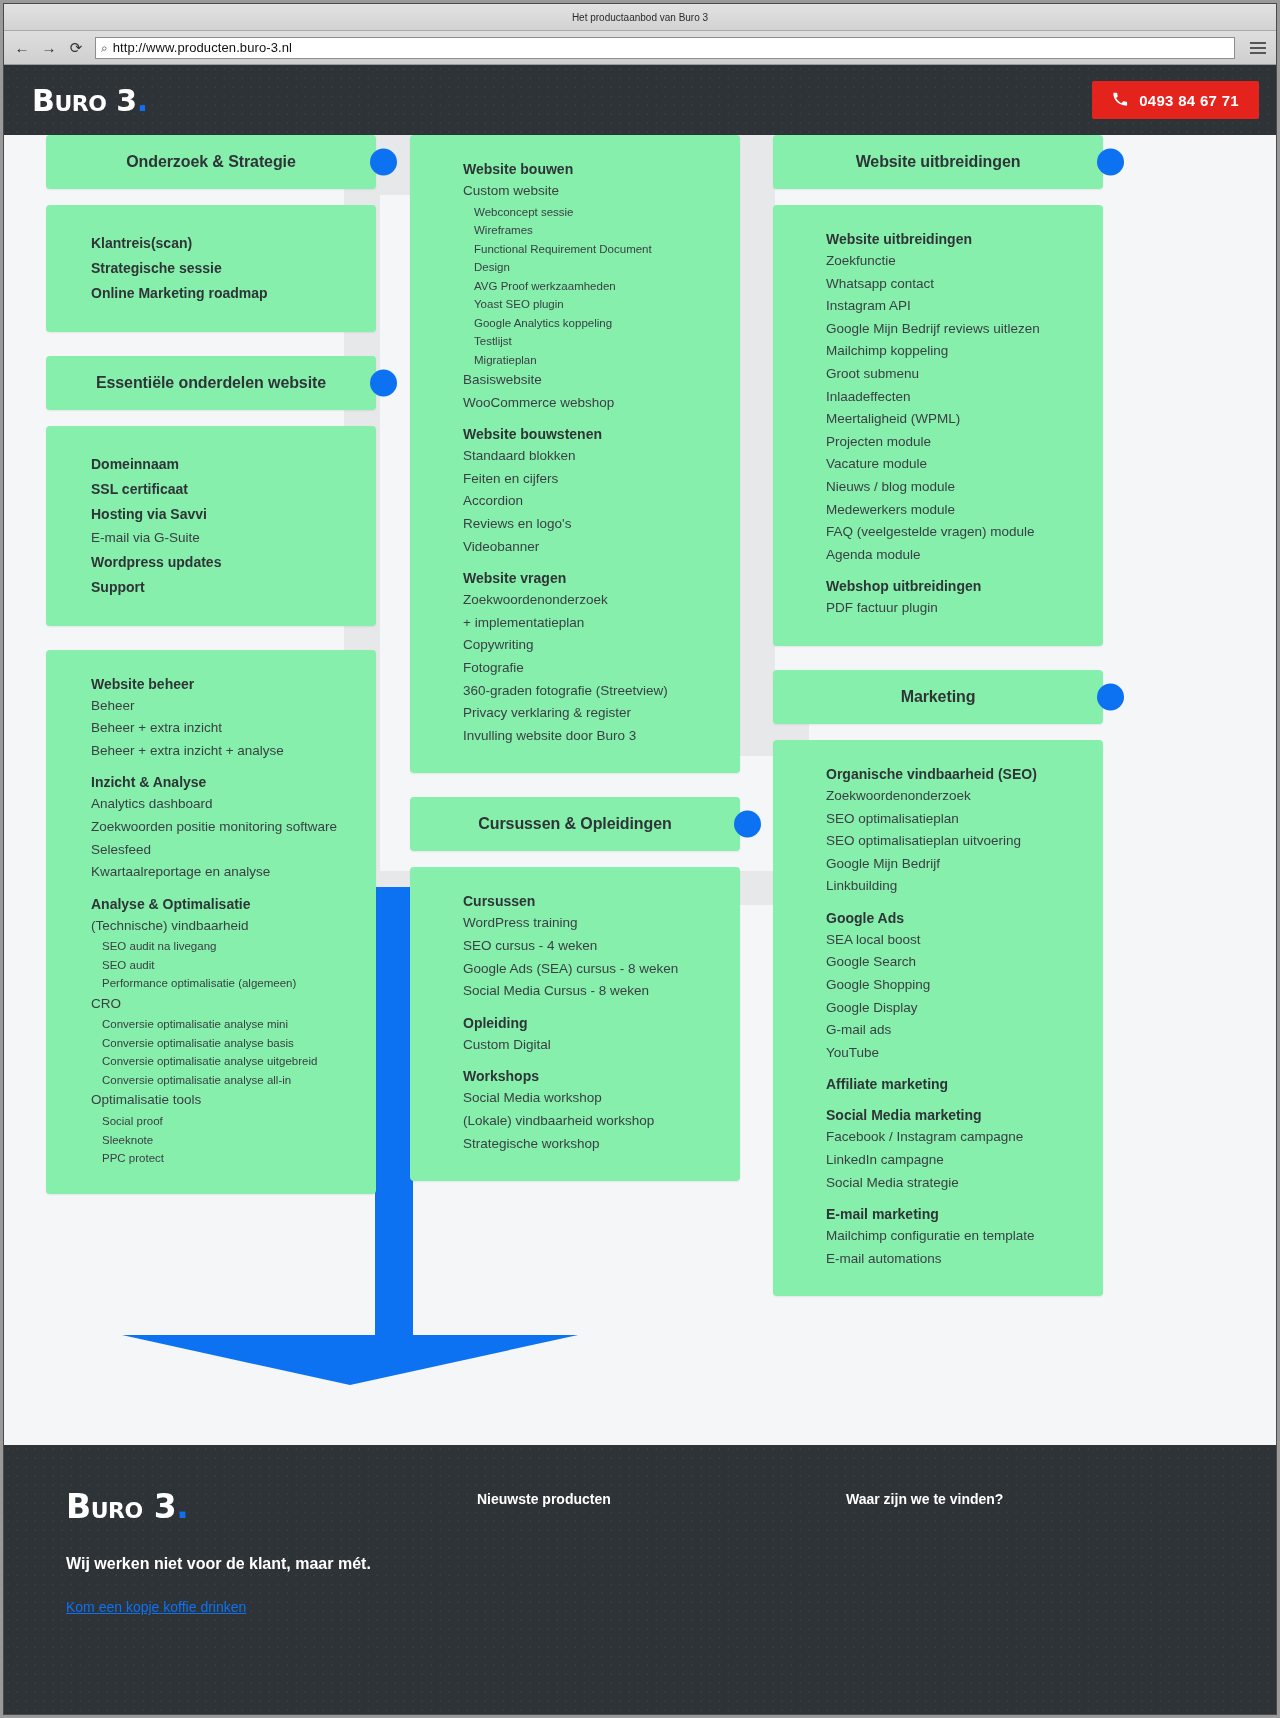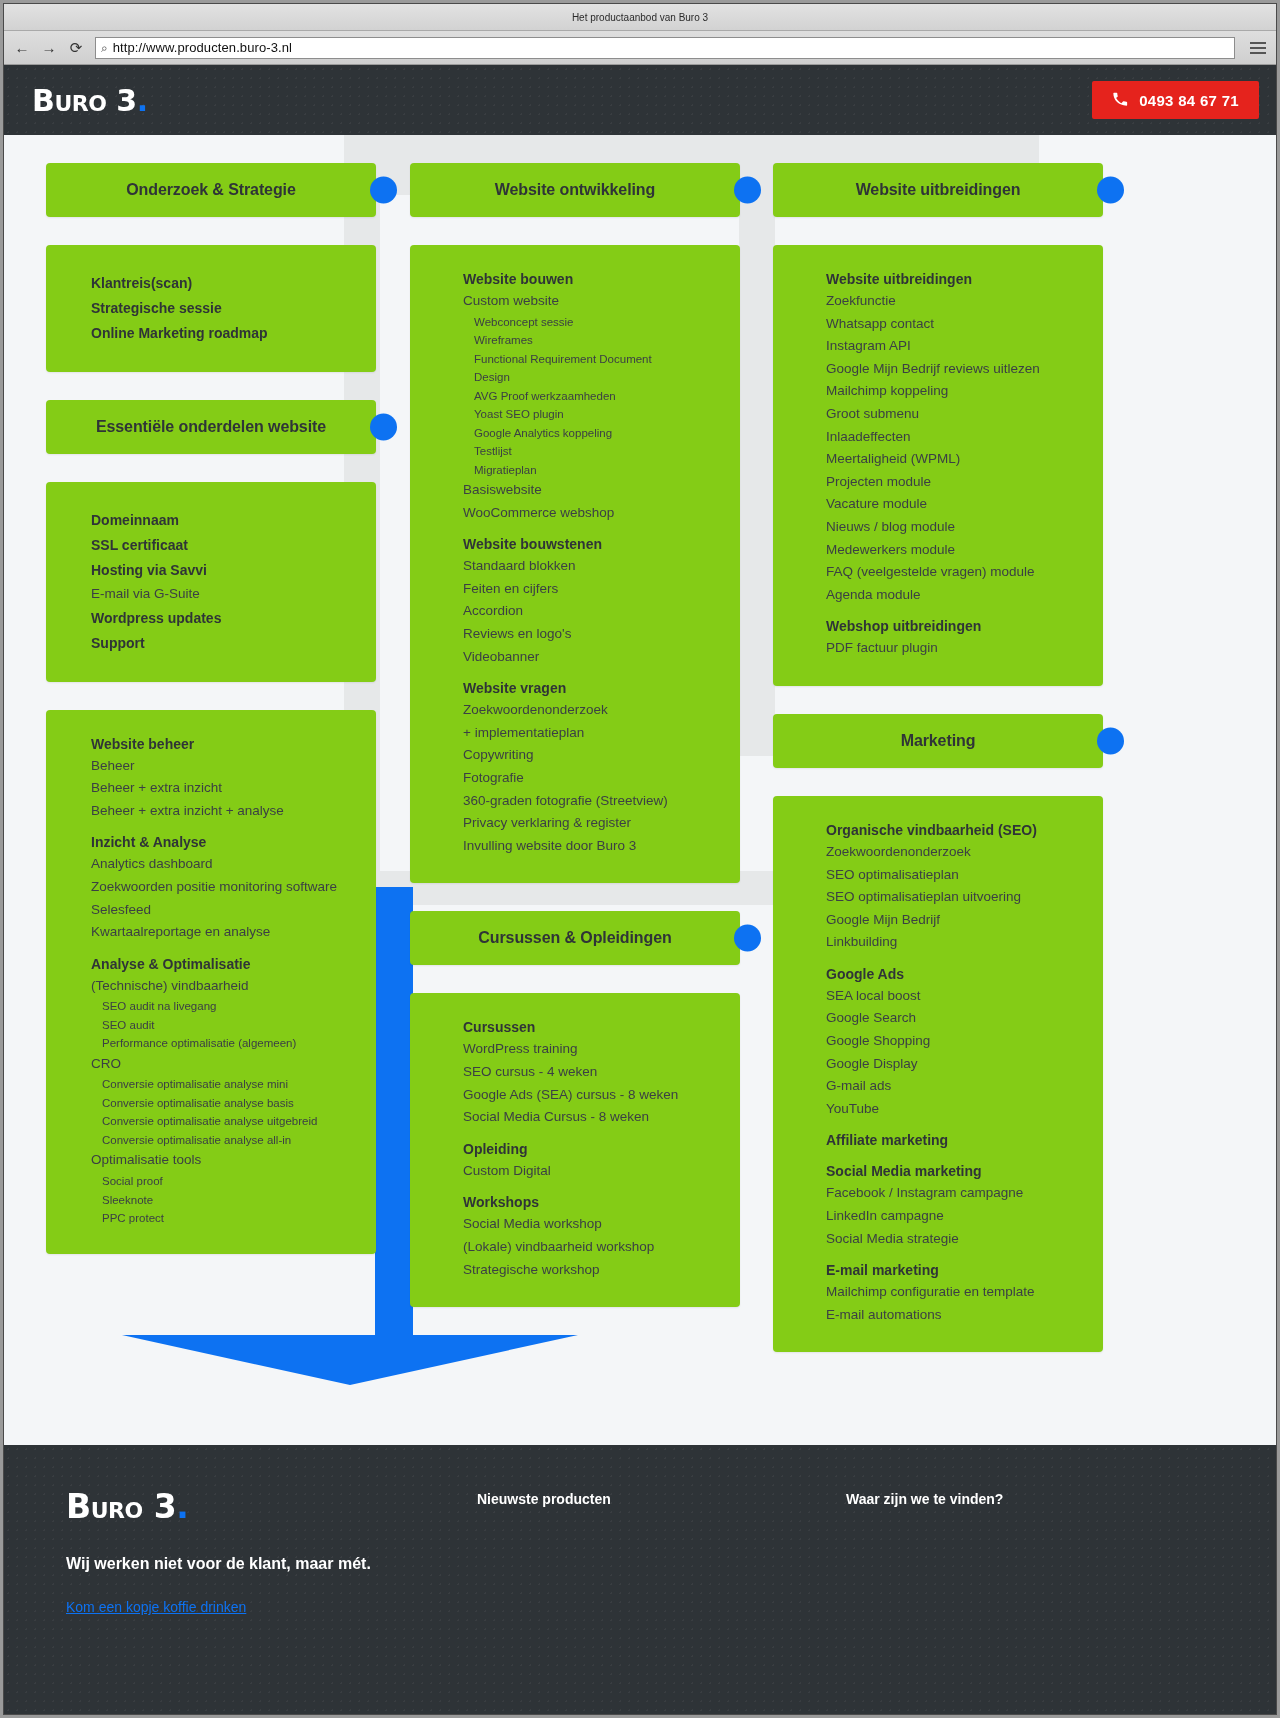--- a/index.html
+++ b/index.html
@@ -102,25 +102,24 @@
   
   .grey-shape { position: absolute; background: #e6e8e9; z-index: 0; }
   .blue-shape { position: absolute; background: #0d72f2; z-index: 0; }
 
   .col { position: absolute; z-index: 2; width: 330px; }
   #col1 { left: 42px; top: 0; }
   #col2 { left: 406px; top: 0; }
   #col3 { left: 769px; top: 0; }
 
   .card {
-    background: #84cc16;
+    background: #86efac;
     border-radius: 4px;
     box-shadow: 0 1px 2px rgba(0,0,0,.07);
     position: relative;
-    margin-top: 28px;
   }
   .card-head {
     height: 54px;
     display: flex; align-items: center; justify-content: center;
     font-size: 16px; font-weight: 700; color: #2f3437;
     letter-spacing: -.1px; text-align: center;
   }
   .dot-marker {
     position: absolute; right: -21px; top: 50%;
     transform: translateY(-50%);
@@ -273,24 +272,20 @@
               <div class="itm ind">Conversie optimalisatie analyse uitgebreid</div>
               <div class="itm ind">Conversie optimalisatie  analyse all-in</div>
               <div class="itm">Optimalisatie tools</div>
               <div class="itm ind">Social proof</div>
               <div class="itm ind">Sleeknote</div>
               <div class="itm ind">PPC protect</div>
             </div>
           </div>
         </div>
       <div class="col" id="col2">
-          <div class="card" style="margin-bottom: 16px;">
-            <div class="card-head">Website ontwikkeling</div>
-            <span class="dot-marker"></span>
-          </div>
           <div class="card" style="margin-bottom: 24px;">
             <div class="card-body c2">
               <div class="grp">Website bouwen</div>
               <div class="itm">Custom website</div>
               <div class="itm ind">Webconcept sessie</div>
               <div class="itm ind">Wireframes</div>
               <div class="itm ind">Functional Requirement Document</div>
               <div class="itm ind">Design</div>
               <div class="itm ind">AVG Proof werkzaamheden</div>
               <div class="itm ind">Yoast SEO plugin</div>

